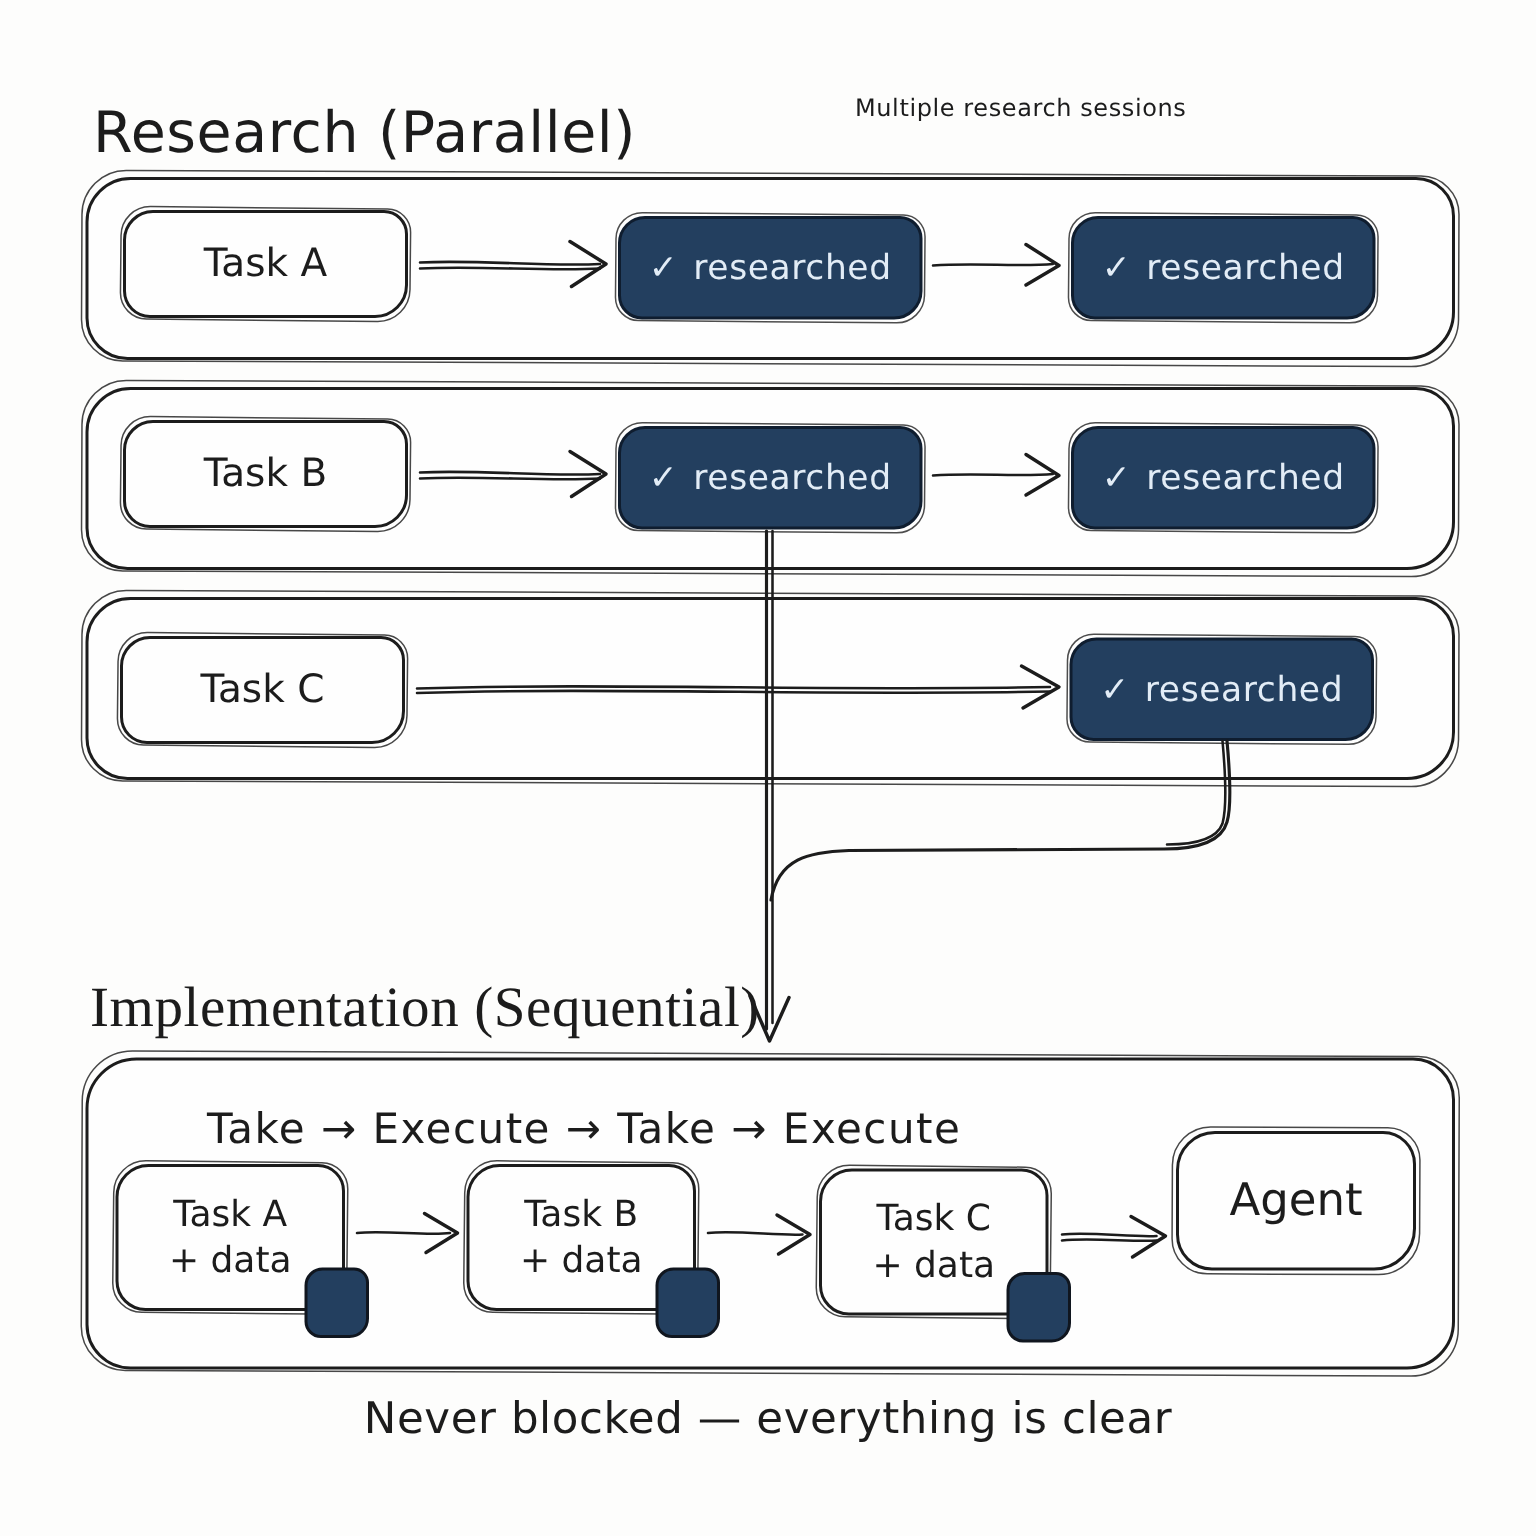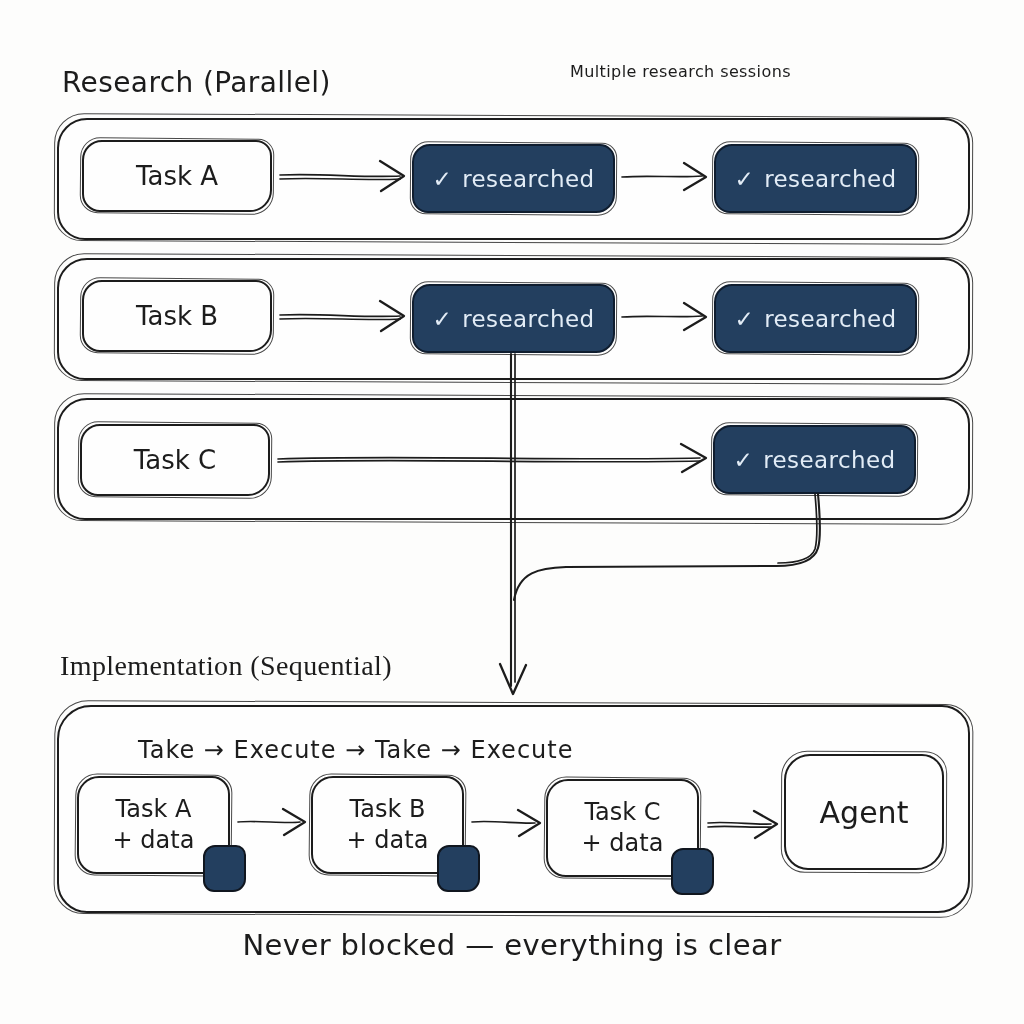--- a/index.html
+++ b/index.html
@@ -2,24 +2,24 @@
 <html><head>
 <meta charset="utf-8">
 <style>
   html,body{margin:0;padding:0;background:#ffffff;}
   .canvas{
     position:relative;width:1024px;height:1024px;overflow:hidden;
     background:#fdfdfc;color:#1c1c1c;
     font-family:"DejaVu Sans",sans-serif;
   }
   .txt{position:absolute;white-space:nowrap;letter-spacing:.4px;}
-  .title{font-size:28px;}
+  .title{font-size:38px;}
   .annotation{font-size:16px;}
   .caption{font-size:29px;}
-  .loop-label{font-size:24px;letter-spacing:1px;}
+  .loop-label{font-size:28px;letter-spacing:1px;}
 
   
   .sketch{
     position:absolute;background:#fefefe;
     border:2.6px solid #1c1c1c;box-sizing:border-box;
   }
   .sketch::before{
     content:"";position:absolute;inset:-5px;border:1.3px solid rgba(25,25,25,.8);
     border-radius:inherit;transform:rotate(.25deg);pointer-events:none;
   }
@@ -121,21 +121,21 @@
     <span>+ data</span>
   </div>
   <div class="sketch stepbox" style="left:311px;top:776px;width:153px;height:98px;">
     <span>Task B</span>
     <span>+ data</span>
   </div>
   <div class="sketch stepbox" style="left:546px;top:779px;width:153px;height:98px;">
     <span>Task C</span>
     <span>+ data</span>
   </div>
-  <div class="sketch agentbox" style="left:784px;top:754px;width:160px;height:116px;justify-content:center;">
+  <div class="sketch agentbox" style="left:784px;top:754px;width:160px;height:93px;justify-content:center;">
     <span>Agent</span>
   </div>
 
   <div class="badge" style="left:203px;top:845px;width:43px;height:47px;"></div>
   <div class="badge" style="left:437px;top:845px;width:43px;height:47px;"></div>
   <div class="badge" style="left:671px;top:848px;width:43px;height:47px;"></div>
 
   <div class="txt caption" style="left:512px;top:928px;transform:translateX(-50%);">Never blocked — everything is clear</div>
 
   <svg class="overlay" width="1024" height="1024" viewBox="0 0 1024 1024">

